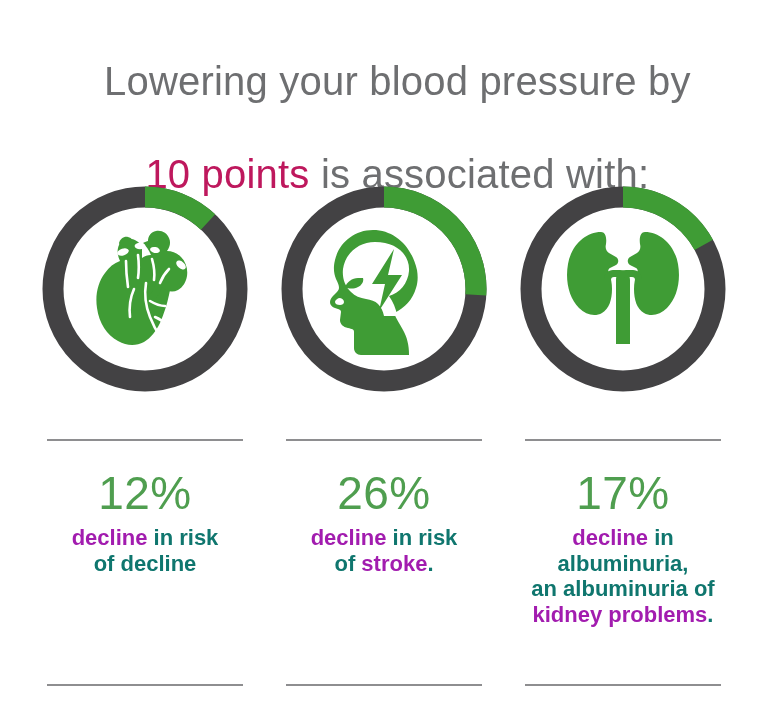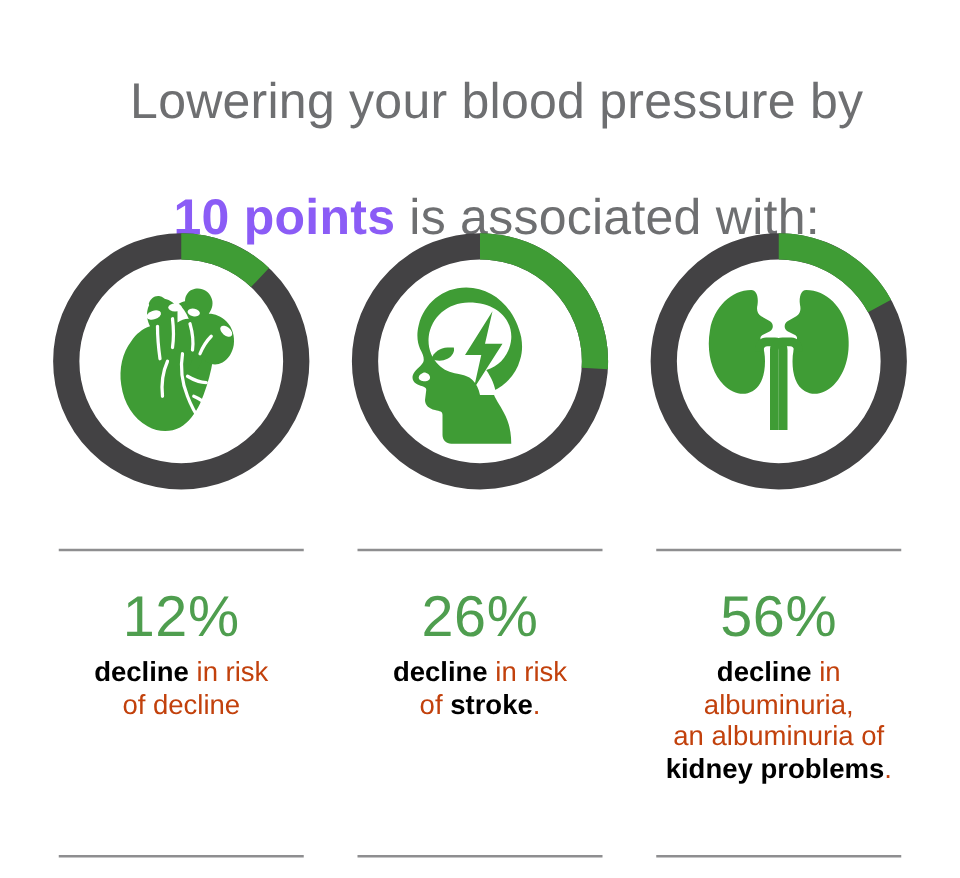--- a/index.html
+++ b/index.html
@@ -36,22 +36,22 @@
     white-space: pre;
   }
   .hl-light {
     font-size: 40px;
     font-weight: 300;
     color: #6e6f71;
     letter-spacing: 0.2px;
   }
   .hl-strong {
     font-size: 40px;
-    font-weight: 700;
-    color: #8b5cf6;
+    font-weight: 400;
+    color: #be185d;
     letter-spacing: 0.2px;
   }
 
   
   .columns {
     position: absolute;
     top: 186px;
     left: 0;
     width: 768px;
     height: 500px;
@@ -115,22 +115,22 @@
     letter-spacing: 0.5px;
     margin-bottom: 4px;
   }
   .cap-body {
     display: block;
     font-size: 22px;
     color: #86b886;
     font-weight: 400;
   }
   .cap-line { display: block; white-space: pre-wrap; }
-  .b { font-weight: 700; color: #000000; }
-  .l { font-weight: 400; color: #c2410c; }
+  .b { font-weight: 700; color: #a21caf; }
+  .l { font-weight: 700; color: #0f766e; }
 </style>
 </head>
 <body>
 
 <div id="infographic">
 
   <div class="headline">
     <span class="headline-line">
       <span class="hl-light">Lowering your blood pressure by</span>
     </span>
@@ -224,21 +224,21 @@
               <path d="M44 6C28 6 14 20 11 38c-3 17 1 34 11 44 7 7 16 9 23 5 7-4 10-13 10-24 0-6-1-11-3-15-1-3-1-5 1-6l6-3c3-2 3-6 0-8l-7-4c-3-2-4-5-3-9 1-7-1-12-5-12z"></path>
               <path d="M88 6c16 0 30 14 33 32 3 17-1 34-11 44-7 7-16 9-23 5-7-4-10-13-10-24 0-6 1-11 3-15 1-3 1-5-1-6l-6-3c-3-2-3-6 0-8l7-4c3-2 4-5 3-9-1-7 1-12 5-12z"></path>
               <path d="M56 44c-5 0-9 4-9 9v2h7v-1c0-2 1-3 3-3h6c2 0 3 1 3 3v64h7V54c0-6-4-10-10-10h-7z"></path>
               <path d="M76 44c5 0 9 4 9 9v2h-7v-1c0-2-1-3-3-3h-6c-2 0-3 1-3 3v64h-7V54c0-6 4-10 10-10h7z"></path>
             </g>
           </svg>
         </div>
       </div>
       <div class="rule rule-top"></div>
       <div class="caption">
-        <span class="pct">56%</span>
+        <span class="pct">17%</span>
         <span class="cap-body">
             <span class="cap-line"><span class="b">decline</span><span class="l"> in</span></span>
             <span class="cap-line"><span class="l">albuminuria,</span></span>
             <span class="cap-line"><span class="l">an albuminuria of</span></span>
             <span class="cap-line"><span class="b">kidney problems</span><span class="l">.</span></span>
           </span>
       </div>
       <div class="rule rule-bottom"></div>
     </div>
 

